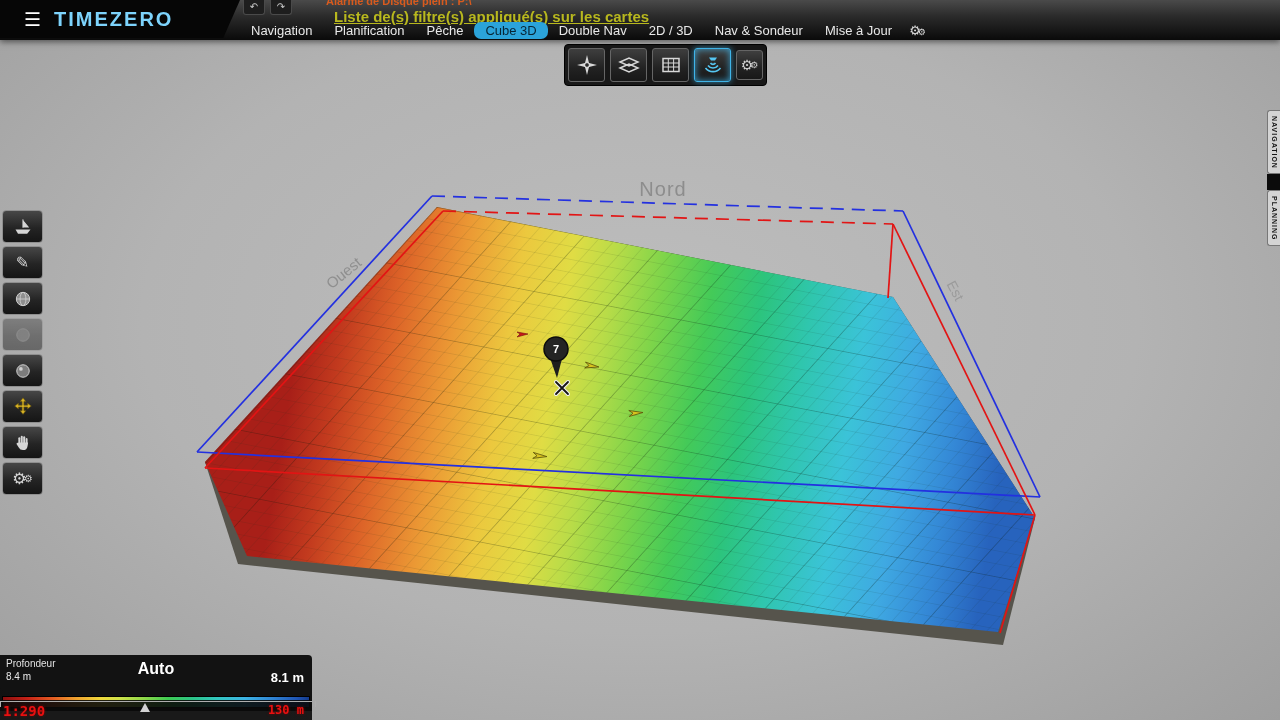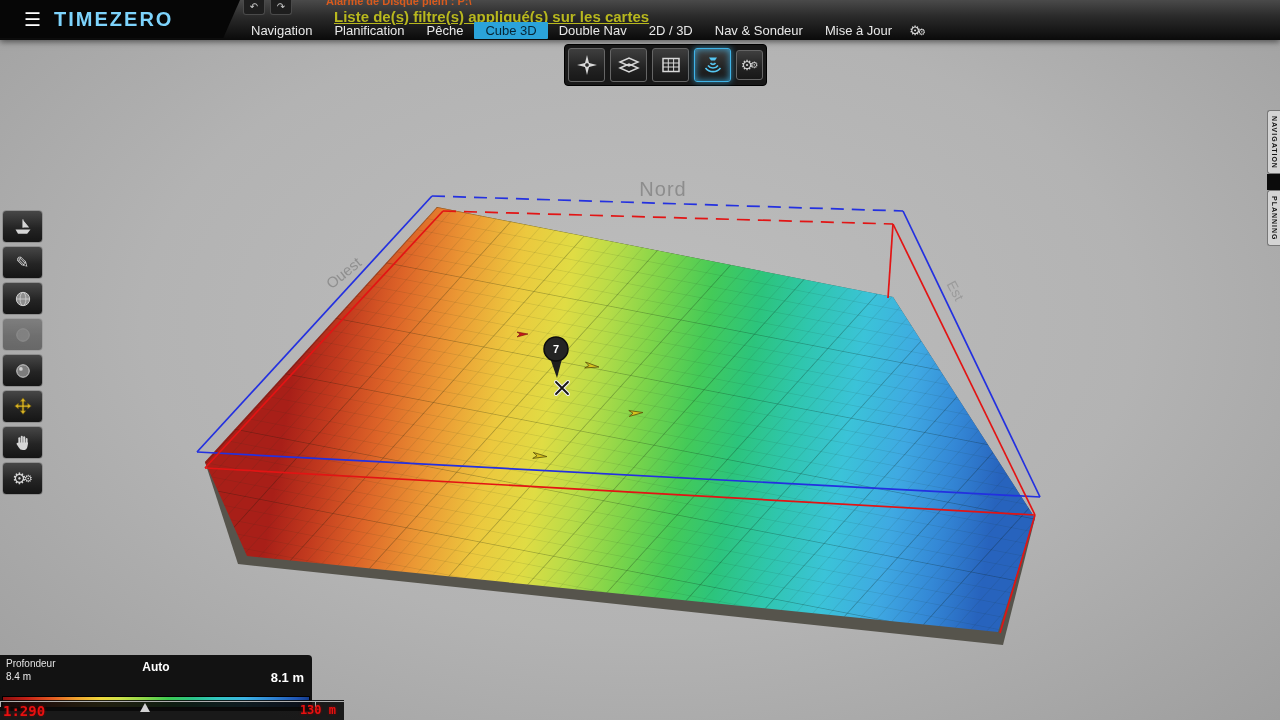--- a/index.html
+++ b/index.html
@@ -18,21 +18,21 @@
   .hamburger{font-size:19px;color:#fff;line-height:1}
   .brand-title{font-size:20px;font-weight:bold;color:#7dd3fc;letter-spacing:2px}
   .undo-redo{position:absolute;left:243px;top:0;display:flex;gap:5px;z-index:3}
   .ur-btn{width:22px;height:15px;background:#1e1e1e;border:1px solid #4a4a4a;border-top:none;
           color:#c9c9c9;font-size:10px;line-height:13px;text-align:center;border-radius:0 0 3px 3px;cursor:pointer}
   .alert1{position:absolute;left:326px;top:-5px;font-size:11px;font-weight:bold;color:#d95b1e;white-space:nowrap;z-index:2}
   .alert2{position:absolute;left:334px;top:8px;font-size:15px;font-weight:bold;color:#b8b81e;
           text-decoration:underline;white-space:nowrap;z-index:2}
   .menubar{position:absolute;left:240px;top:21px;height:19px;display:flex;align-items:center;z-index:3}
   .tab{padding:1px 11px;font-size:13px;color:#e8e8e8;white-space:nowrap;cursor:pointer}
-  .tab.active{background:#2ba3da;color:#082636;border-radius:1px}
+  .tab.active{background:#2ba3da;color:#082636;border-radius:7px}
   .menu-gears{margin-left:6px;color:#d8d8d8;cursor:pointer;display:flex;align-items:flex-end;line-height:1}
   .menu-gears .g1{font-size:13px}
   .menu-gears .g2{font-size:9px;margin-left:-3px}
 
   
   .float-toolbar{position:absolute;left:564px;top:44px;z-index:4;background:rgba(16,16,16,.95);
                  border:1px solid #000;border-radius:4px;padding:3px;display:flex;gap:5px;align-items:center}
   .tool-btn{width:37px;height:34px;background:linear-gradient(#3f3f3f,#222 60%,#181818);
             border:1px solid #666;border-radius:3px;display:flex;align-items:center;justify-content:center;cursor:pointer}
   .tool-btn.active{border-color:#3fb4e8;box-shadow:inset 0 0 7px rgba(63,180,232,.85),0 0 6px rgba(63,180,232,.7)}
@@ -54,29 +54,29 @@
             writing-mode:vertical-rl;display:flex;align-items:center;justify-content:center;
             border:1px solid #777;border-right:none;border-radius:3px 0 0 3px;cursor:pointer}
   .side-tab.nav{height:64px}
   .side-tab.plan{height:56px}
   .side-gap{width:13px;height:16px;background:#0b0b0b}
 
   
   .depth-panel{position:absolute;left:0;top:655px;width:312px;height:56px;z-index:4;
                background:rgba(8,8,8,.94);border-radius:0 4px 0 0}
   .dp-title{position:absolute;left:6px;top:3px;font-size:10px;color:#e0e0e0}
-  .dp-mode{position:absolute;left:0;right:0;top:5px;text-align:center;font-size:12px;font-weight:bold;color:#fff}
+  .dp-mode{position:absolute;left:0;right:0;top:5px;text-align:center;font-size:16px;font-weight:bold;color:#fff}
   .dp-min{position:absolute;left:6px;top:16px;font-size:10px;color:#e8e8e8}
   .dp-max{position:absolute;right:8px;top:15px;font-size:13px;font-weight:bold;color:#fff}
   .dp-bar{position:absolute;left:2px;right:2px;bottom:3px;height:12px;border:1px solid #000;cursor:pointer;
           background:linear-gradient(90deg,#8c0f0f 0%,#c62217 8%,#e35a22 16%,#efa22f 24%,#efd83c 32%,
           #cfe24a 38%,#8fd848 46%,#3ecb52 54%,#2cc488 62%,#32c7c0 70%,#3cb4e4 79%,#2f84d4 88%,#1f55b4 96%,#143a8a 100%)}
 
   
-  .scale-strip{position:absolute;left:0;top:700px;width:344px;height:20px;background:rgba(10,10,10,.9);z-index:4}
+  .scale-strip{position:absolute;left:0;top:700px;width:312px;height:20px;background:rgba(10,10,10,.9);z-index:4}
   .ruler{position:absolute;left:0;top:1px;width:100%;height:1px;background:#aeaeae}
   .ruler-tick{position:absolute;top:1px;width:1px;height:6px;background:#aeaeae}
   .ruler-marker{position:absolute;left:140px;top:3px;width:0;height:0;
                 border-left:5px solid transparent;border-right:5px solid transparent;border-bottom:9px solid #d2d2d2}
   .scale-ratio{position:absolute;left:3px;top:3px;font-size:14px;font-weight:bold;color:#e81010;
                font-family:"DejaVu Sans Mono",monospace;text-shadow:0 0 3px rgba(130,0,0,.9)}
   .scale-dist{position:absolute;right:8px;top:3px;font-size:12px;font-weight:bold;color:#e81010;
               font-family:"DejaVu Sans Mono",monospace;text-shadow:0 0 3px rgba(130,0,0,.9)}
 </style>
 </head>

